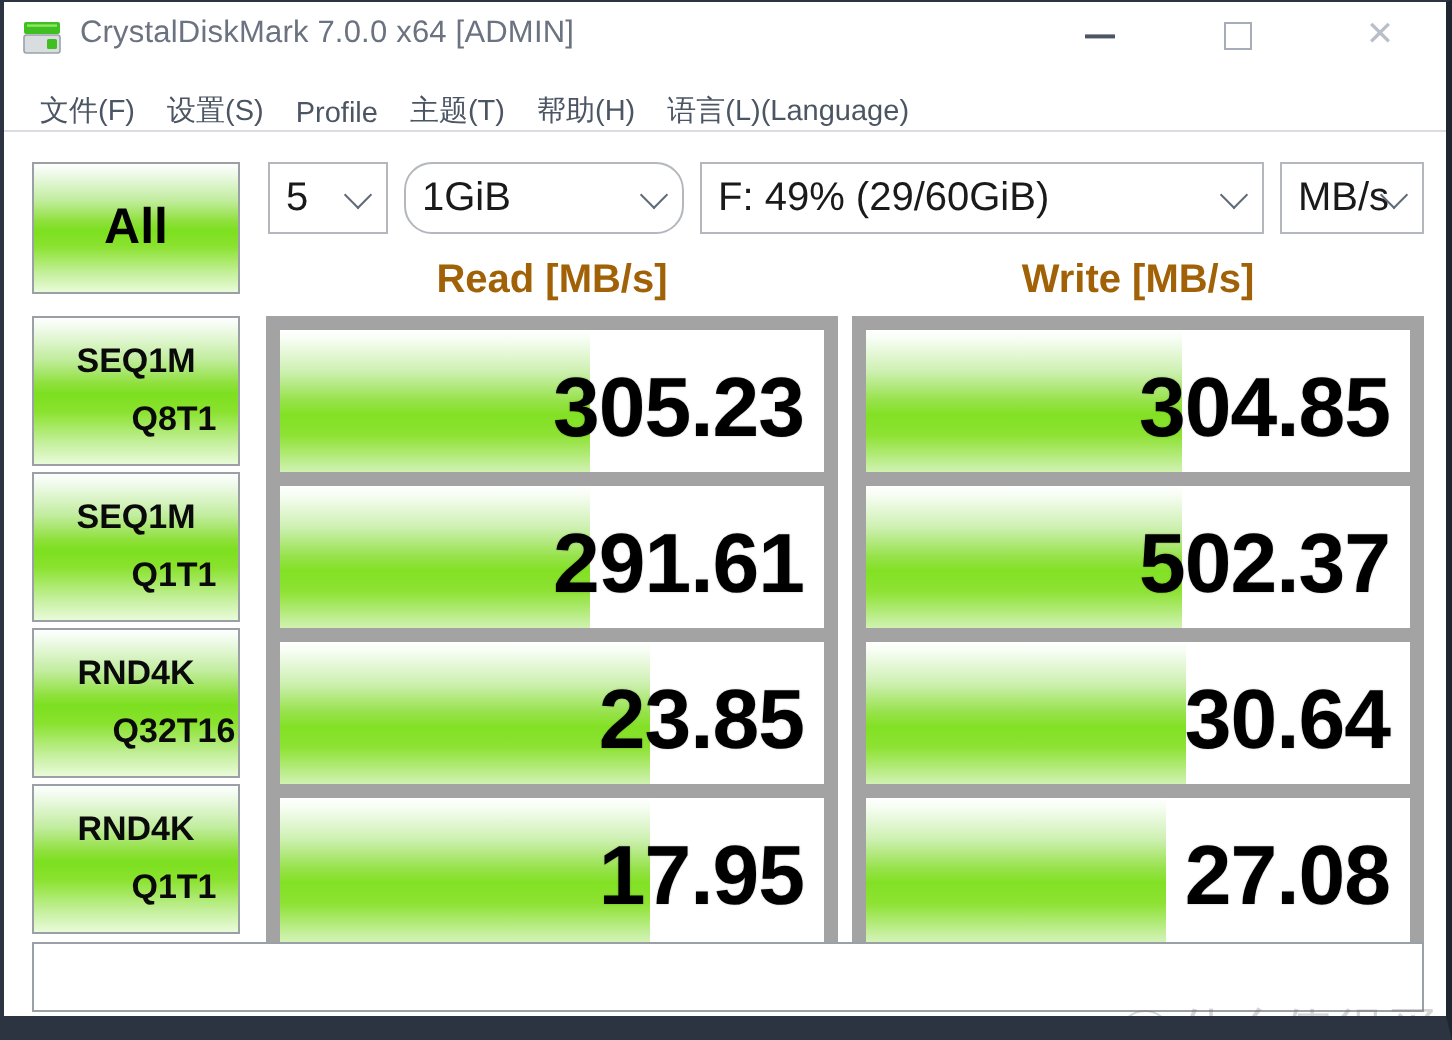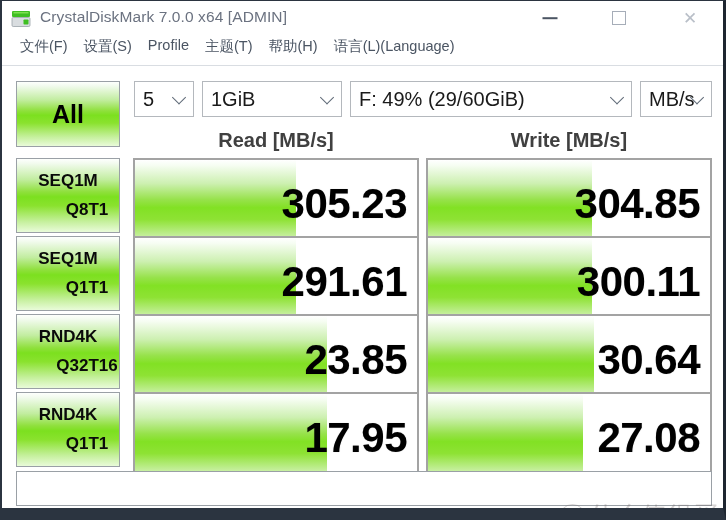--- a/index.html
+++ b/index.html
@@ -78,21 +78,21 @@
   }
 
   
   #menubar {
     position: relative;
     height: 28px;
     padding-left: 10px;
     background: #ffffff;
     border-bottom: 1px solid #d9dde2;
     display: flex;
-    align-items: flex-start;
+    align-items: flex-end;
   }
   .menu-item {
     font-size: 14.5px;
     color: #4b5563;
     padding: 0 8px;
     white-space: nowrap;
     font-family: "Liberation Sans", "DejaVu Sans", sans-serif;
   }
 
   
@@ -121,21 +121,21 @@
   .combo .chev {
     position: absolute;
     right: 9px; top: 50%;
     transform: translateY(-55%);
     width: 9px; height: 9px;
     border-right: 1.4px solid #606b78;
     border-bottom: 1.4px solid #606b78;
     transform: translateY(-65%) rotate(45deg);
   }
   #combo-count { left: 118px; width: 60px; }
-  #combo-size  { left: 186px; width: 140px; }
+  #combo-size  { left: 186px; width: 140px; border-radius: 14px; }
   #combo-drive { left: 334px; width: 282px; }
   #combo-unit  { left: 624px; width: 72px; }
 
   
   #all-button {
     position: absolute;
     left: 14px; top: 80px;
     width: 104px; height: 66px;
     border: 1px solid #9aa0a6;
     box-sizing: border-box;
@@ -162,21 +162,21 @@
   }
 
   
   .col-header {
     position: absolute;
     top: 128px;
     height: 26px;
     text-align: center;
     font-size: 20px;
     font-weight: bold;
-    color: #404040;
+    color: #a16207;
     font-family: "Liberation Sans", sans-serif;
   }
   #header-read  { left: 131px; width: 286px; }
   #header-write { left: 424px; width: 286px; }
 
   
   #grid {
     position: absolute;
     left: 0; top: 0;
     width: 726px; height: 520px;
@@ -209,21 +209,21 @@
     font-weight: bold;
     color: #0a0a0a;
     font-family: "Liberation Sans", sans-serif;
   }
   .row-label .l1 { top: 12px; }
   .row-label .l2 { top: 41px; padding-left: 38px; }
 
   .result-cell {
     position: absolute;
     height: 94px;
-    border: 2px solid #a3a3a3;
+    border: 7px solid #a3a3a3;
     box-sizing: border-box;
     background: #ffffff;
     overflow: hidden;
     pointer-events: auto;
   }
   .result-cell .bar {
     position: absolute;
     left: 0; top: 0; bottom: 0;
     background: linear-gradient(to bottom,
         #ffffff 0%,
@@ -368,21 +368,21 @@
     <div class="row-label" style="top:235px">
       <div class="l1">SEQ1M</div>
       <div class="l2">Q1T1</div>
     </div>
     <div class="result-cell cell-read" style="top:235px">
       <div class="bar" style="width: 57%;"></div>
       <div class="num">291.61</div>
     </div>
     <div class="result-cell cell-write" style="top:235px">
       <div class="bar" style="width: 58%;"></div>
-      <div class="num">300.11</div>
+      <div class="num">502.37</div>
     </div>
 
     <div class="row-label" style="top:313px">
       <div class="l1">RND4K</div>
       <div class="l2">Q32T16</div>
     </div>
     <div class="result-cell cell-read" style="top:313px">
       <div class="bar" style="width: 68%;"></div>
       <div class="num">23.85</div>
     </div>

